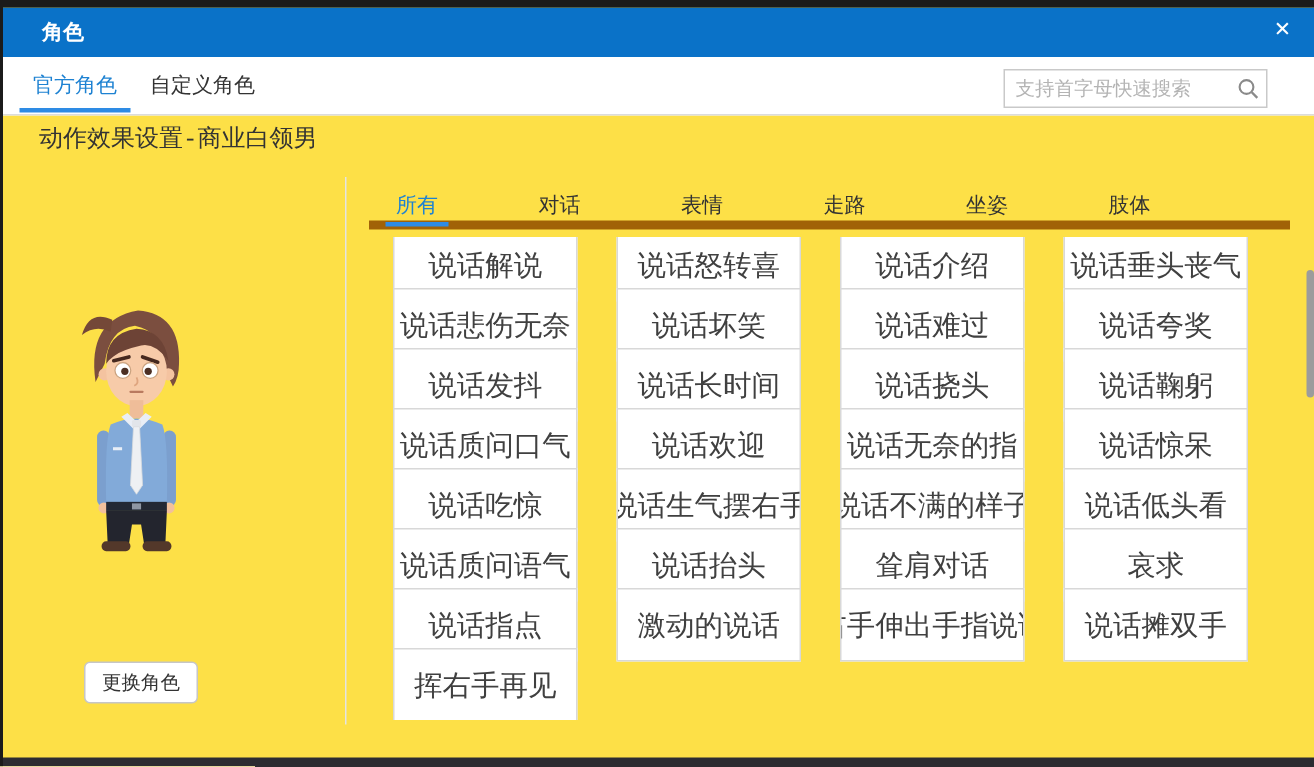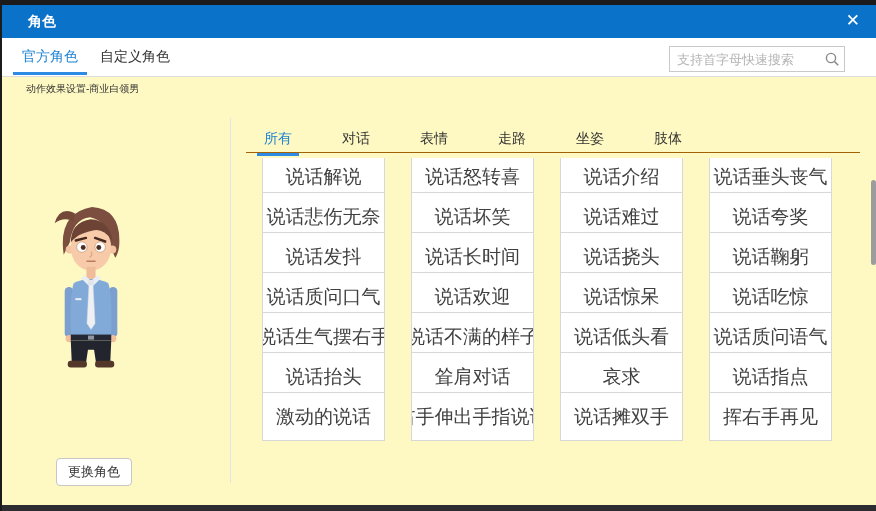--- a/index.html
+++ b/index.html
@@ -2,21 +2,21 @@
 <html style="--header-bg: #0a72c8; --accent: #1e82d2; --accent-underline: #2e8be4;"><head>
 <meta charset="utf-8">
 <style>
   :root{
     --header-bg:#0a72c8;
     --accent:#1e82d2;
     --accent-underline:#2e8be4;
   }
   html,body{margin:0;padding:0;background:#fff;}
   body{font-family:"Liberation Sans","DejaVu Sans",sans-serif;}
-  #app{position:relative;width:876px;height:511px;background:#fef9c3;overflow:hidden;}
+  #app{position:relative;width:876px;height:511px;background:#fde047;overflow:hidden;font-family:Liberation Mono, monospace;}
 
   
   .edge-top{position:absolute;top:0;left:0;width:876px;height:5px;background:#1b1b1b;z-index:9;}
   .edge-bottom{position:absolute;bottom:0;left:0;width:876px;height:6px;background:#2c2c31;z-index:9;}
   .edge-left{position:absolute;top:0;left:0;width:2px;height:511px;background:#1b1b1b;z-index:10;}
 
   
   .titlebar{position:absolute;top:5px;left:0;right:0;height:33px;background:var(--header-bg);}
   .titlebar .title{position:absolute;left:28px;top:8px;font-size:14px;font-weight:bold;color:#fff;}
   .close{position:absolute;right:16px;top:5px;font-size:17px;font-weight:bold;color:#fff;cursor:pointer;line-height:22px;}
@@ -26,30 +26,30 @@
   .tab{position:relative;display:inline-block;margin-left:18px;padding:10px 2px 9px 2px;font-size:14px;color:#333;cursor:pointer;}
   .tab.active{color:var(--accent);}
   .tab.active::after{content:'';position:absolute;left:-7px;right:-7px;bottom:0;height:3px;background:var(--accent-underline);}
 
   
   .search{position:absolute;top:8px;right:31px;width:176px;height:26px;border:1px solid #c9c9c9;background:#fff;display:flex;align-items:center;box-sizing:border-box;}
   .search input{border:none;outline:none;flex:1;min-width:0;height:22px;font-size:13px;color:#333;padding:0 2px 0 7px;font-family:inherit;}
   .search input::placeholder{color:#b4b4b4;}
   .search .mag{width:18px;height:18px;flex:0 0 18px;margin-right:3px;}
 
-  .page-title{position:absolute;top:82px;left:26px;font-size:10px;color:#333;}
+  .page-title{position:absolute;top:82px;left:26px;font-size:16px;color:#333;}
 
   .divider{position:absolute;left:230px;top:118px;bottom:28px;width:1px;background:#e4e4e4;}
 
   
   .character{position:absolute;left:44px;top:200px;width:92px;height:172px;}
-  .change-role{position:absolute;left:56px;top:441px;padding:4px 11px;border:1px solid #c6c6c6;border-radius:4px;font-size:13px;color:#333;background:#fff;cursor:pointer;font-family:inherit;margin-top:17px;}
+  .change-role{position:absolute;left:56px;top:441px;padding:4px 11px;border:1px solid #c6c6c6;border-radius:4px;font-size:13px;color:#333;background:#fff;cursor:pointer;font-family:inherit;}
 
   
-  .filter-tabs{position:absolute;left:246px;top:128px;right:16px;height:25px;border-bottom:1px solid #a16207;display:flex;gap:46px;padding-left:16px;box-sizing:border-box;}
+  .filter-tabs{position:absolute;left:246px;top:128px;right:16px;height:25px;border-bottom:6px solid #a16207;display:flex;gap:63px;padding-left:16px;box-sizing:border-box;}
   .ftab{position:relative;font-size:14px;color:#333;cursor:pointer;padding:0 2px;line-height:20px;}
   .ftab.active{color:var(--accent);}
   .ftab.active::after{content:'';position:absolute;left:-5px;right:-5px;bottom:-4px;height:3px;background:var(--accent-underline);}
 
   
   .grid-clip{position:absolute;left:262px;top:158px;width:572px;height:322px;overflow:hidden;}
   .grid{display:grid;grid-template-columns:repeat(4,123px);column-gap:26px;grid-auto-rows:34px;row-gap:6px;margin-top:-6px;}
   .action{box-sizing:border-box;height:49px;border:1px solid #d8d8d8;background:#fff;font-size:19px;color:#404040;display:flex;align-items:center;justify-content:center;cursor:pointer;font-family:inherit;padding:0 2px;white-space:nowrap;overflow:hidden;text-align:right;}
 
   
@@ -151,20 +151,21 @@
         <button class="action">说话悲伤无奈</button>
         <button class="action">说话坏笑</button>
         <button class="action">说话难过</button>
         <button class="action">说话夸奖</button>
         <button class="action">说话发抖</button>
         <button class="action">说话长时间</button>
         <button class="action">说话挠头</button>
         <button class="action">说话鞠躬</button>
         <button class="action">说话质问口气</button>
         <button class="action">说话欢迎</button>
+        <button class="action">说话无奈的指</button>
         <button class="action">说话惊呆</button>
         <button class="action">说话吃惊</button>
         <button class="action">说话生气摆右手</button>
         <button class="action">说话不满的样子</button>
         <button class="action">说话低头看</button>
         <button class="action">说话质问语气</button>
         <button class="action">说话抬头</button>
         <button class="action">耸肩对话</button>
         <button class="action">哀求</button>
         <button class="action">说话指点</button>

